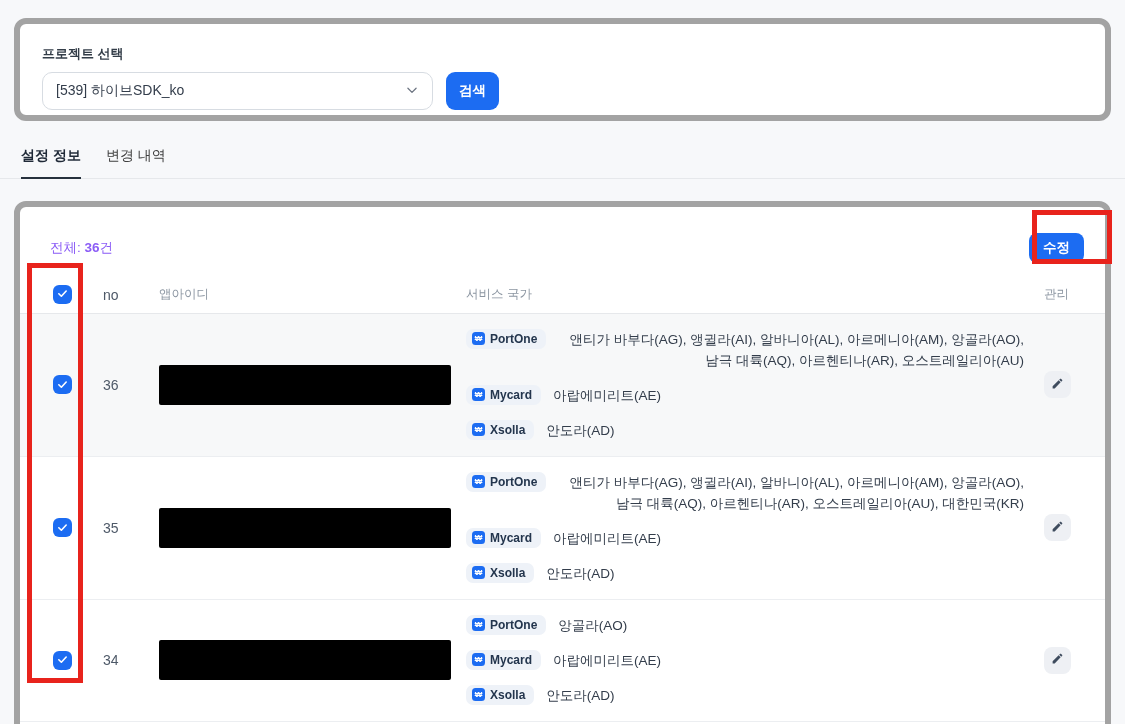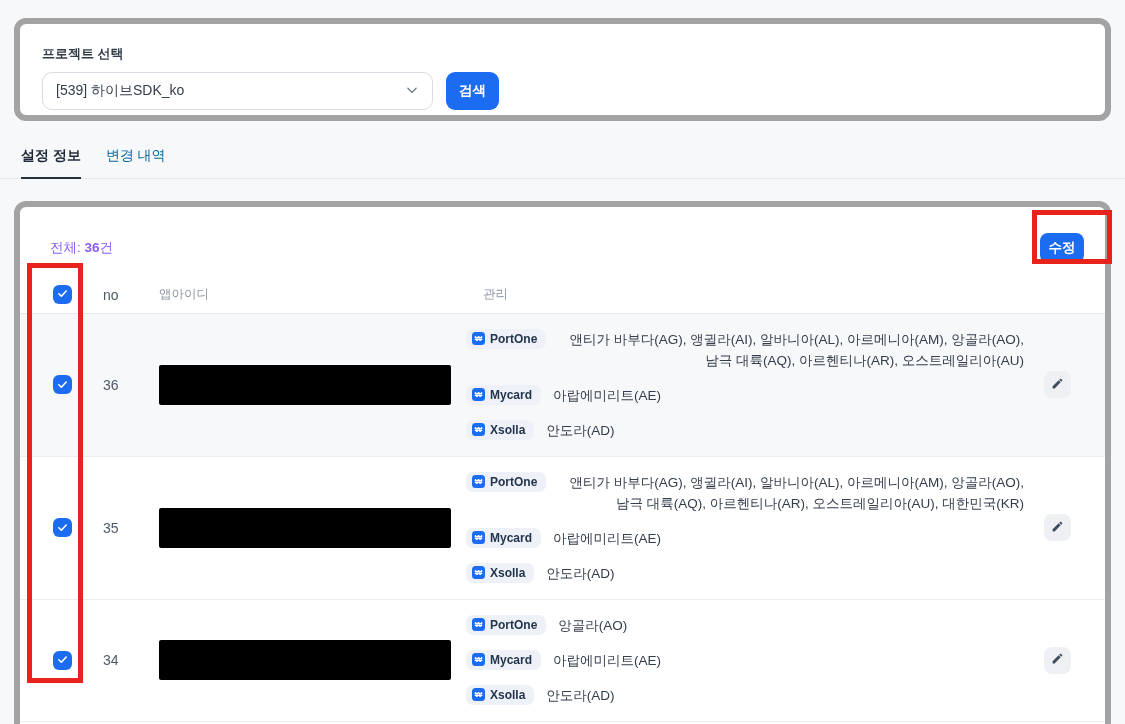--- a/index.html
+++ b/index.html
@@ -26,28 +26,28 @@
   .btn-blue {
     height:38px; min-width:50px; padding:0 13px; border:none; border-radius:9px;
     background:#1c6cf2; color:#fff; font-size:13.5px; font-weight:700; cursor:pointer;
     font-family:inherit;
   }
 
   
   .tabs { margin-top:26px; padding:0 21px; border-bottom:1px solid #e6e8eb; display:flex; gap:25px; }
   .tab { padding-bottom:12px; font-size:14px; cursor:pointer; }
   .tab.active { color:#1f2937; font-weight:700; border-bottom:2.5px solid #26313d; margin-bottom:-1.5px; }
-  .tab.inactive { color:#0369a1; font-weight:500;font-family:Liberation Serif, serif; }
+  .tab.inactive { color:#404040; font-weight:500; }
 
   
   .card2 { margin-top:22px; min-height:560px; padding-bottom:0; }
   .toolbar { display:flex; justify-content:space-between; align-items:center; padding:26px 16px 14px 16px; }
   .total { font-size:13.5px; color:#8b5cf6; padding-left:14px; }
   .total b { font-weight:700; }
-  .btn-edit { height:30px; min-width:44px; padding:0 8px; border-radius:8px; font-size:13.5px; margin-right:5px; }
+  .btn-edit { height:30px; min-width:44px; padding:0 14px; border-radius:8px; font-size:13.5px; margin-right:5px; }
 
   .thead { display:flex; align-items:center; height:37px; border-bottom:1px solid #e6e8eb;
            padding:0 16px; font-size:12.5px; color:#8b95a1; }
   .trow { display:flex; align-items:center; border-bottom:1px solid #eceef1; padding:15px 16px; }
   .trow.shaded { background:#f7f8f9; }
   .trow.partial { height:140px; border-bottom:none; }
 
   .col-check { width:60px; flex:none; }
   .col-no { width:60px; flex:none; padding-left:7px; font-size:14px; color:#4e5968; }
   .col-appid { width:307px; flex:none; }
@@ -122,20 +122,21 @@
     <div class="thead">
       <div class="col-check">
         <div class="checkbox">
           <span><svg width="11" height="11" viewBox="0 0 24 24">
                 <path d="M4 12.5l5.5 5.5L20 6.5" stroke="#fff" stroke-width="3.5" fill="none" stroke-linecap="round" stroke-linejoin="round"></path>
               </svg></span>
         </div>
       </div>
       <div class="col-no">no</div>
       <div class="col-appid">앱아이디</div>
+      <div class="col-service">서비스 국가</div>
       <div class="col-manage">관리</div>
     </div>
 
     <div class="trow shaded">
       <div class="col-check">
         <div class="checkbox">
           <span><svg width="11" height="11" viewBox="0 0 24 24">
                 <path d="M4 12.5l5.5 5.5L20 6.5" stroke="#fff" stroke-width="3.5" fill="none" stroke-linecap="round" stroke-linejoin="round"></path>
               </svg></span>
         </div>

